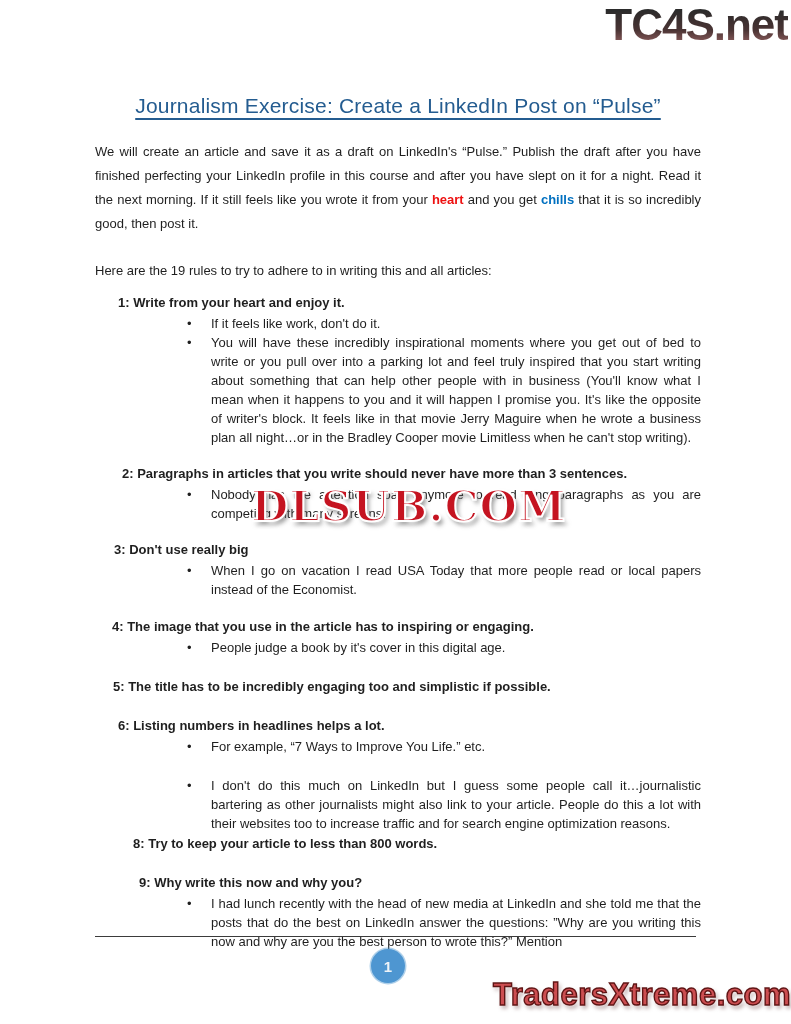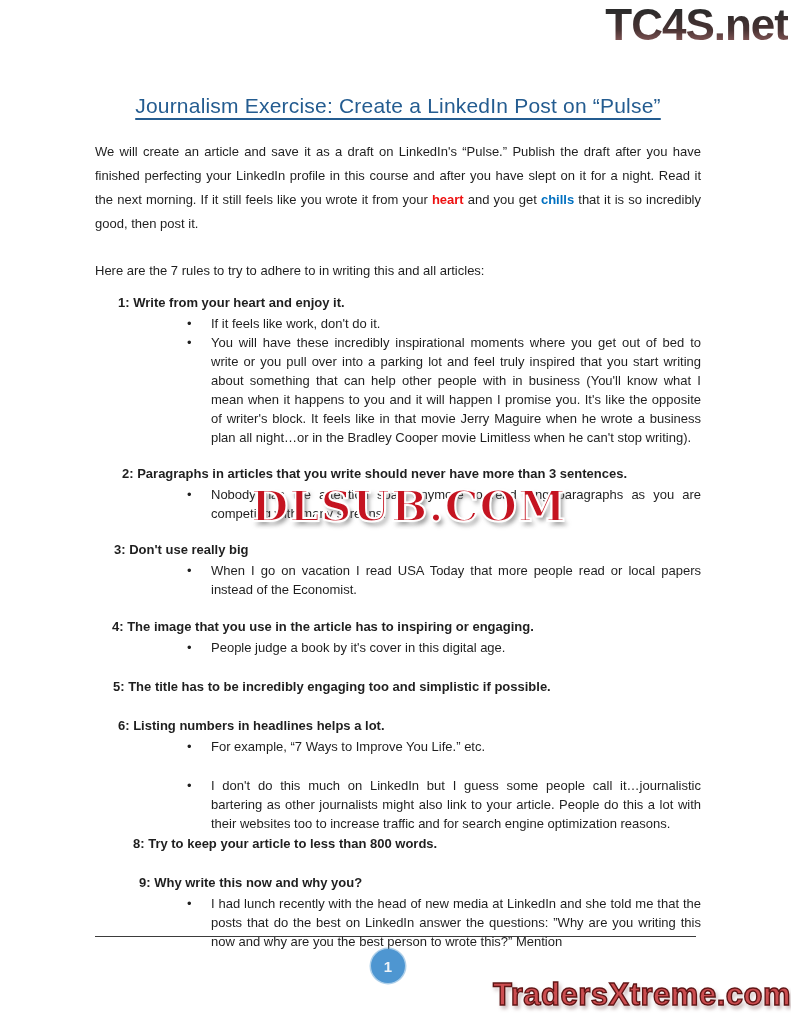--- a/index.html
+++ b/index.html
@@ -112,21 +112,21 @@
 
 <div class="page">
 
   <div class="wm wm-tc4s">TC4S.net</div>
 
   <div class="content">
     <h1 class="title">Journalism Exercise: Create a LinkedIn Post on “Pulse”</h1>
 
     <p class="intro"><span>We will create an article and save it as a draft on LinkedIn's “Pulse.” Publish the draft after you have finished perfecting your LinkedIn profile in this course and after you have slept on it for a night. Read it the next morning. If it still feels like you wrote it from your </span><span class="red">heart</span><span> and you get </span><span class="blue">chills</span><span> that it is so incredibly good, then post it.</span></p>
 
-    <p class="lead">Here are the 7 rules to try to adhere to in writing this and all articles:</p>
+    <p class="lead">Here are the 19 rules to try to adhere to in writing this and all articles:</p>
 
     <div class="rule">
       <div class="rh" style="margin-left:23px">1: Write from your heart and enjoy it.</div>
       <div class="bullet">
           <span class="dot">•</span>
           <span class="bt">If it feels like work, don't do it.</span>
         </div>
       <div class="bullet">
           <span class="dot">•</span>
           <span class="bt">You will have these incredibly inspirational moments where you get out of bed to write or you pull over into a parking lot and feel truly inspired that you start writing about something that can help other people with in business (You'll know what I mean when it happens to you and it will happen I promise you. It's like the opposite of writer's block. It feels like in that movie Jerry Maguire when he wrote a business plan all night…or in the Bradley Cooper movie Limitless when he can't stop writing).</span>

